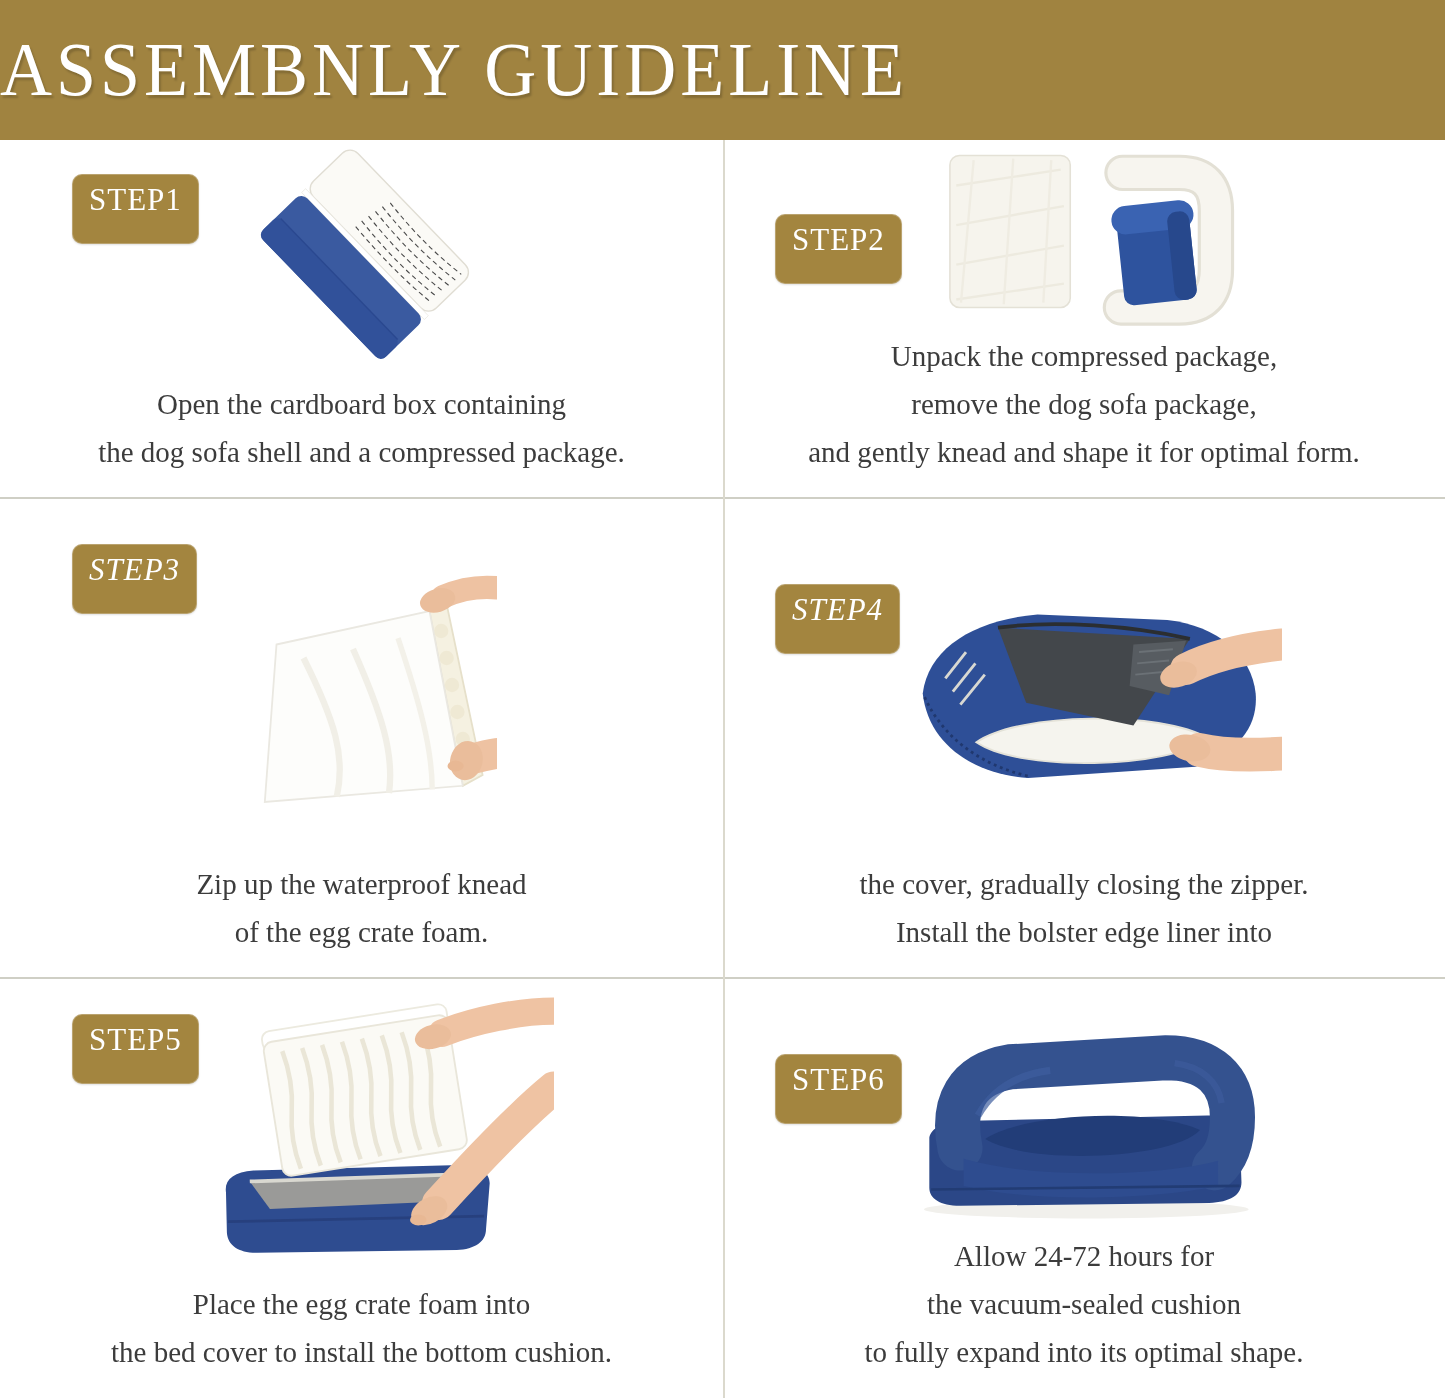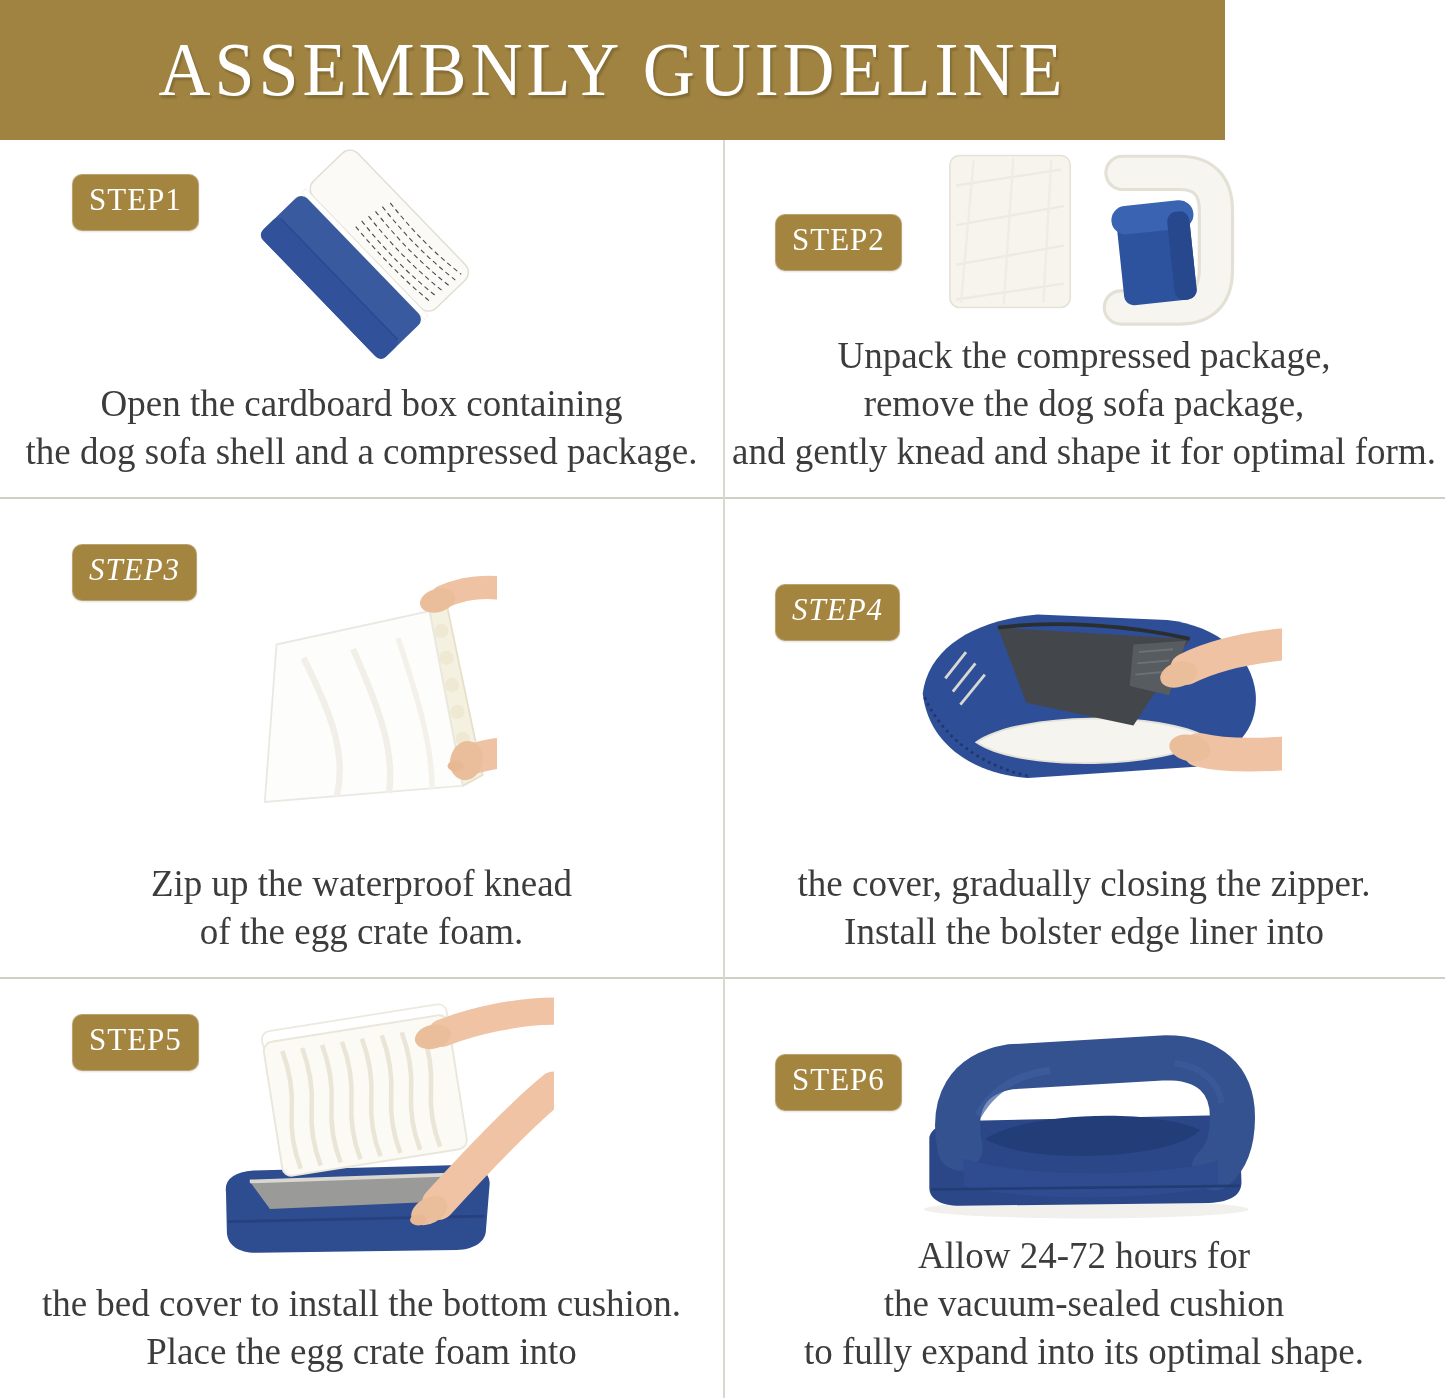--- a/index.html
+++ b/index.html
@@ -12,23 +12,23 @@
   }
   *{box-sizing:border-box;}
   html,body{margin:0;padding:0;}
   body{
     width:1445px;height:1398px;
     background:var(--background);
     font-family:"Liberation Serif", serif;
     position:relative;overflow:hidden;
   }
   .banner{
-    position:absolute;top:0;left:0;width:1225px;height:140px;
+    position:absolute;top:0;left:0;width:1445px;height:140px;
     background:var(--accent-gold);
-    display:flex;align-items:center;justify-content:center;
+    display:flex;align-items:center;
   }
   .banner h1{
     margin:0;color:#fff;font-weight:normal;
     font-size:72px;letter-spacing:4px;
     text-shadow:2px 2px 2px rgba(0,0,0,0.18);
     transform:scaleY(1.06);
   }
   .grid{
     position:absolute;top:140px;left:0;width:1445px;height:1258px;
     display:grid;
@@ -43,37 +43,37 @@
   .vline{position:absolute;left:723px;top:140px;width:2px;height:1258px;background:#dbd9cd;}
   .hline{position:absolute;left:0;width:1445px;height:2px;background:var(--divider);}
   .hline.h1{top:497px;}
   .hline.h2{top:977px;}
   .badge{
     position:absolute;z-index:3;
     background:var(--badge-gold);
     color:#fff;
     border-radius:10px;
     border:1px solid rgba(255,255,255,0.25);
-    padding:7px 16px 12px 16px;
+    padding:7px 16px 25px 16px;
     font-size:31px;letter-spacing:1px;
     box-shadow:0 1px 2px rgba(0,0,0,0.12);
   }
   .col1 .badge{left:72px;}
   .col2 .badge{left:52px;margin-top:40px;}
   .row1 .badge{top:34px;}
   .row2 .badge{top:46px;font-style:italic;}
   .row3 .badge{top:36px;}
   .illus{
     flex:1;min-height:0;
     display:flex;align-items:center;justify-content:center;
     margin-bottom:6px;
   }
   .caption{
     text-align:center;
-    font-size:37px;line-height:48px;
+    font-size:29px;line-height:48px;
     color:var(--caption-text);
   }
   .caption span{display:block;}
 </style>
 </head>
 <body>
 
 <div>
 
   <div class="banner">
@@ -238,22 +238,22 @@
             <ellipse cx="288" cy="62" rx="20" ry="13" fill="#eabd9b" transform="rotate(-14 288 62)"></ellipse>
           </g>
           <g>
             <path d="M420 118 C 386 146 334 200 294 244" stroke="#efc3a3" stroke-width="36" fill="none" stroke-linecap="round"></path>
             <ellipse cx="284" cy="252" rx="21" ry="14" fill="#eabd9b" transform="rotate(-28 284 252)"></ellipse>
             <ellipse cx="272" cy="262" rx="9" ry="6" fill="#e8b894"></ellipse>
           </g>
         </svg>
       </div>
       <div class="caption">
+        <span>Place the egg crate foam into</span>
         <span>the bed cover to install the bottom cushion.</span>
-        <span>Place the egg crate foam into</span>
       </div>
     </div>
 
     <div class="cell col2 row3">
       <div class="badge">
         <span>STEP6</span>
       </div>
       <div class="illus">
         <svg width="415" height="244" viewBox="0 0 460 270">
           <g>

